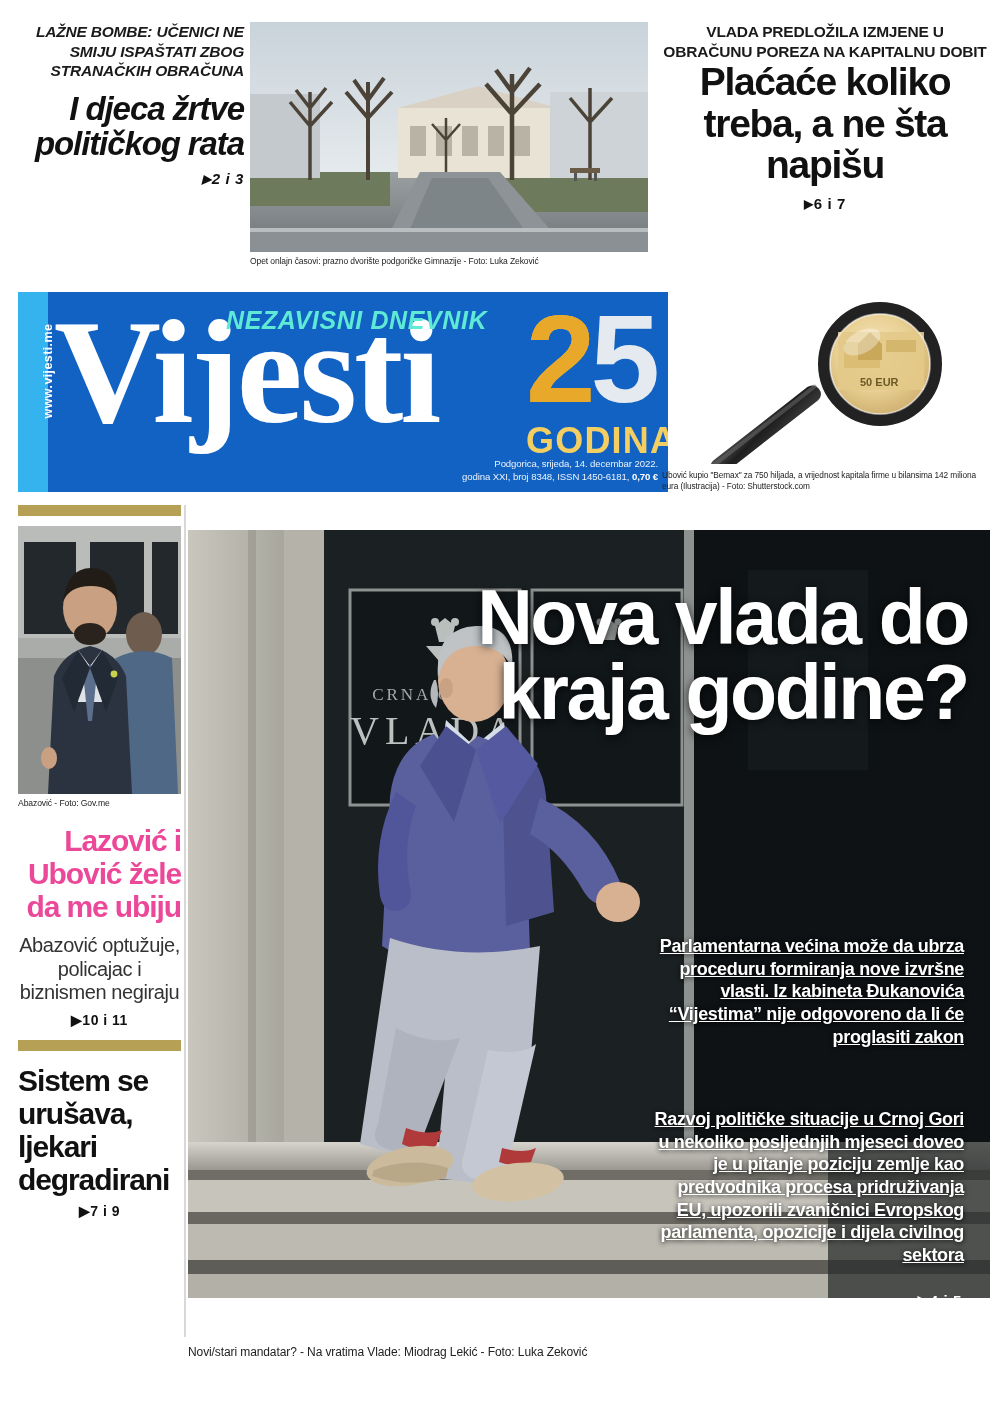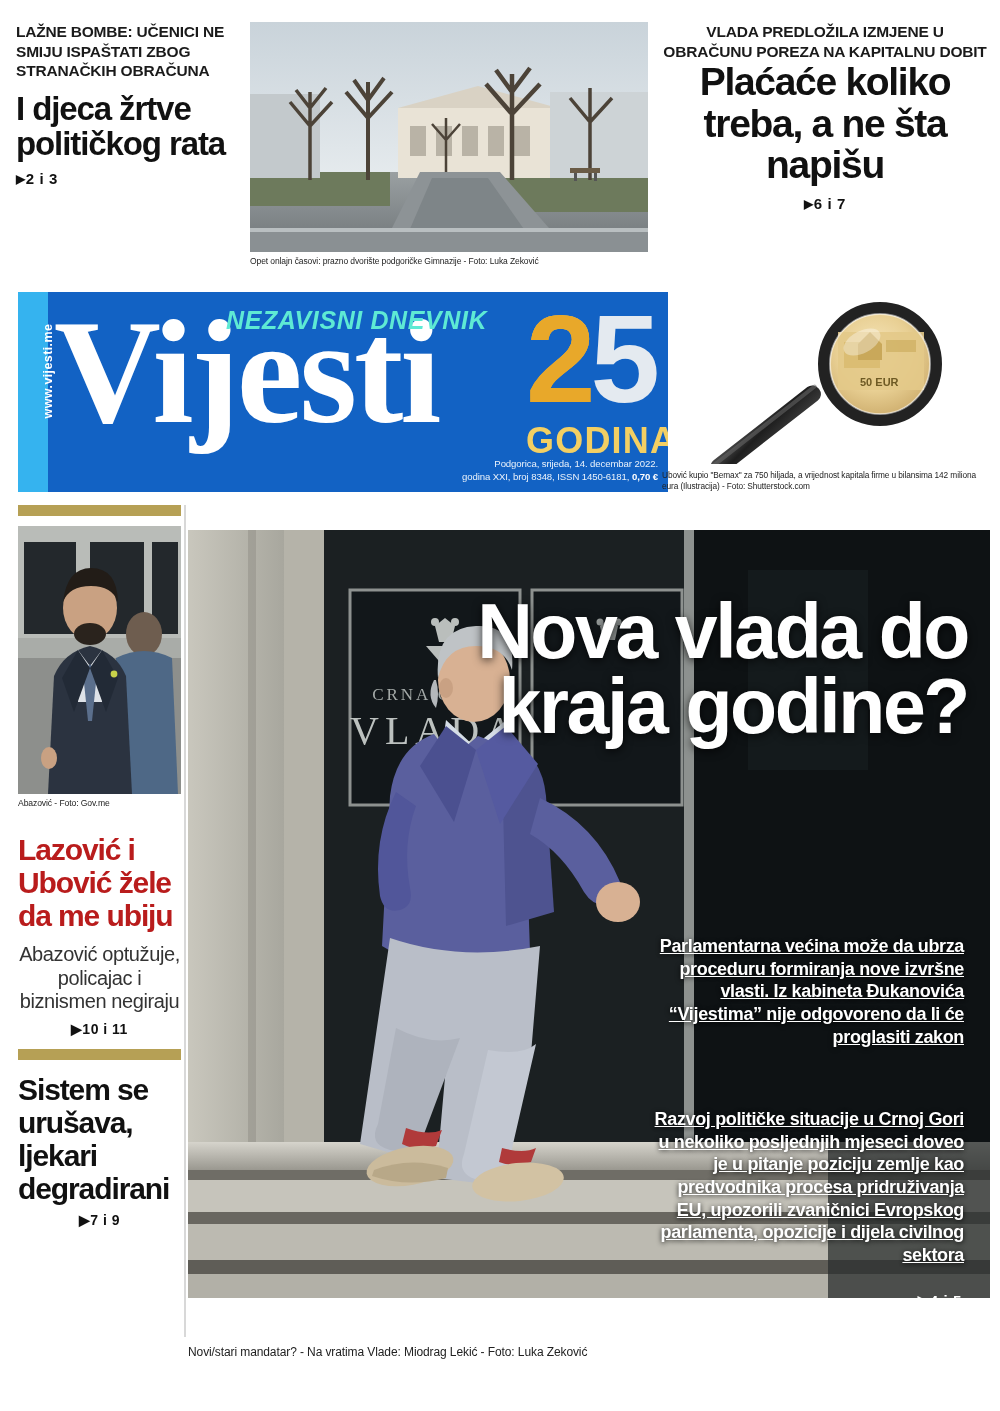--- a/index.html
+++ b/index.html
@@ -10,21 +10,21 @@
     font-family:"Liberation Sans", sans-serif;
     color:#111;
     overflow:hidden;
     position:relative;
   }
   .page{position:relative;width:1000px;height:1411px;overflow:hidden;background:#fff;}
 
   
   .topstrip{position:absolute;left:0;top:0;width:1000px;height:285px;}
 
-  .tl-block{position:absolute;left:16px;top:22px;width:228px;text-align:left;}
+  .tl-block{position:absolute;left:16px;top:22px;width:228px;text-align:right;font-style:italic;}
   .kicker{
     font-size:15.5px;line-height:1.26;font-weight:700;letter-spacing:-0.2px;
     color:#1a1a1a;
   }
   .tl-head{
     margin-top:11px;
     font-size:33px;line-height:1.06;font-weight:700;letter-spacing:-1.1px;color:#111;
   }
   .pageref{
     margin-top:9px;font-size:15px;font-weight:700;letter-spacing:0.6px;color:#111;
@@ -103,22 +103,22 @@
   }
 
   
   .goldbar{background:#b6a055;height:11px;}
   .leftcol{position:absolute;left:18px;top:505px;width:163px;}
   .leftphoto{
     position:relative;width:163px;height:268px;margin-top:10px;overflow:hidden;background:#5f6a74;
   }
   .leftcap{font-size:8.6px;color:#222;margin-top:4px;letter-spacing:-0.1px;}
   .left-head{
-    margin-top:25px;text-align:left;
-    font-size:30px;line-height:1.1;font-weight:700;letter-spacing:-1.1px;color:#b91c1c;
+    margin-top:16px;text-align:right;
+    font-size:30px;line-height:1.1;font-weight:700;letter-spacing:-1.1px;color:#ec4899;
   }
   .left-sub{
     margin-top:11px;text-align:center;
     font-size:20px;line-height:1.18;font-weight:400;color:#333;letter-spacing:-0.4px;
   }
   .left-ref{margin-top:7px;text-align:center;font-size:14px;font-weight:700;letter-spacing:0.5px;}
   .left-head2{
     margin-top:13px;text-align:left;
     font-size:30px;line-height:1.1;font-weight:700;letter-spacing:-1.1px;color:#111;
   }
@@ -129,21 +129,21 @@
   .main{
     position:absolute;left:188px;top:530px;width:802px;height:768px;
     overflow:hidden;background:#1c2024;
   }
   .main-kicker{
     position:absolute;right:26px;top:16px;width:560px;text-align:right;
     color:#fff;font-size:19.5px;line-height:1.22;font-weight:700;letter-spacing:-0.2px;
     text-shadow:0 1px 4px rgba(0,0,0,.8);
   }
   .main-head{
-    position:absolute;right:22px;top:64px;width:600px;text-align:right;
+    position:absolute;right:22px;top:50px;width:600px;text-align:right;
     color:#fff;font-size:77px;line-height:0.98;font-weight:700;letter-spacing:-2.4px;
     text-shadow:0 2px 10px rgba(0,0,0,.75);
   }
   .main-p{
     position:absolute;right:26px;width:310px;text-align:right;
     color:#fff;font-size:18px;line-height:1.26;font-weight:700;letter-spacing:-0.35px;
     text-shadow:0 1px 5px rgba(0,0,0,.9);
     text-decoration:underline;
   }
   .main-p1{top:405px;}

